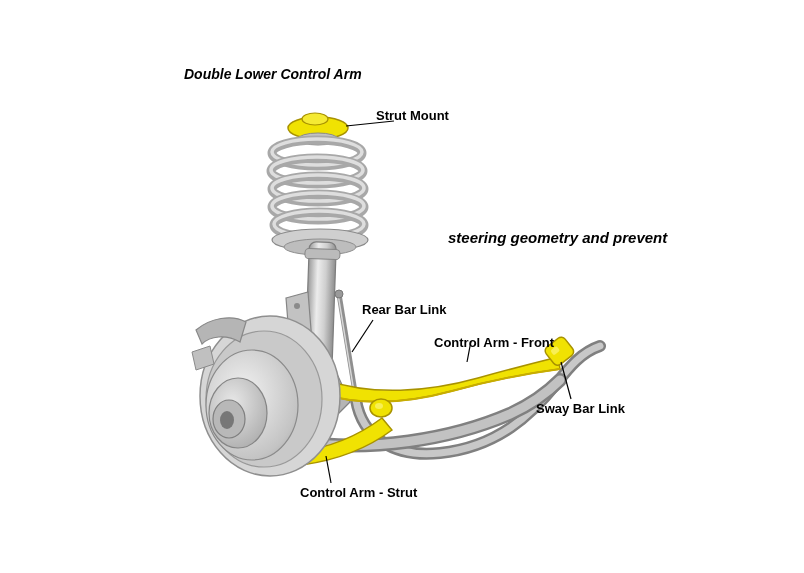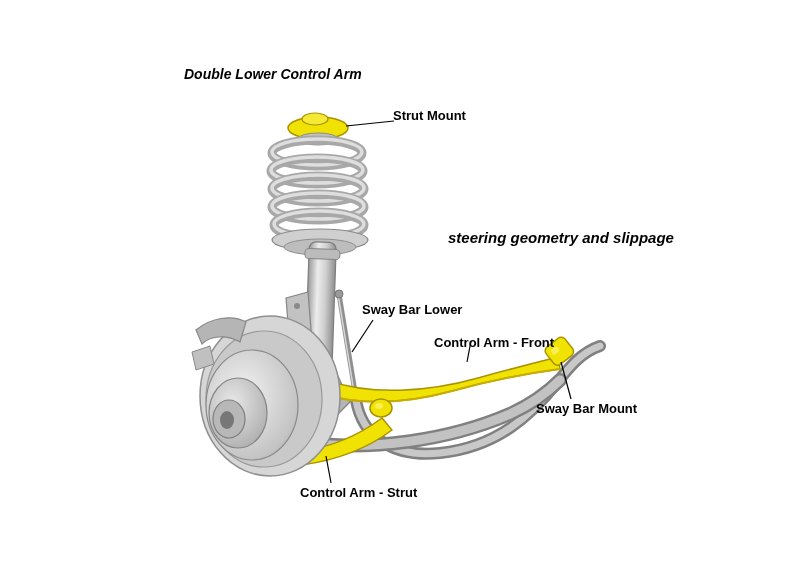--- a/index.html
+++ b/index.html
@@ -30,21 +30,21 @@
   .note{
     position:absolute;
     left:448px;top:228px;
     width:260px;
     font-size:15px;
     line-height:19px;
     font-weight:bold;
     font-style:italic;
     color:#000;
   }
-  .lbl-strut-mount{left:393px;top:108px;text-align:right;}
+  .lbl-strut-mount{left:376px;top:108px;text-align:right;}
   .lbl-sway-bar-link{left:362px;top:302px;}
   .lbl-control-arm-front{left:434px;top:335px;}
   .lbl-sway-bar-mount{left:536px;top:401px;}
   .lbl-control-arm-rear{left:300px;top:485px;}
 </style>
 </head>
 <body>
 
 <div class="stage">
 
@@ -158,22 +158,22 @@
       <line x1="373" y1="320" x2="352" y2="352"></line>
       <line x1="471" y1="341" x2="467" y2="362"></line>
       <line x1="571" y1="399" x2="561" y2="362"></line>
       <line x1="331" y1="483" x2="326" y2="456"></line>
     </g>
   </svg>
 
   <div class="title">Double Lower Control Arm</div>
 
   <div class="label lbl-strut-mount">Strut Mount</div>
-  <div class="label lbl-sway-bar-link">Sway Bar Lower</div>
+  <div class="label lbl-sway-bar-link">Rear Bar Link</div>
   <div class="label lbl-control-arm-front">Control Arm - Front</div>
-  <div class="label lbl-sway-bar-mount">Sway Bar Mount</div>
+  <div class="label lbl-sway-bar-mount">Sway Bar Link</div>
   <div class="label lbl-control-arm-rear">Control Arm - Strut</div>
 
   <div class="note">
-    <div>steering geometry and slippage</div>
+    <div>steering geometry and prevent</div>
   </div>
 
 </div>
 
 </body></html>

